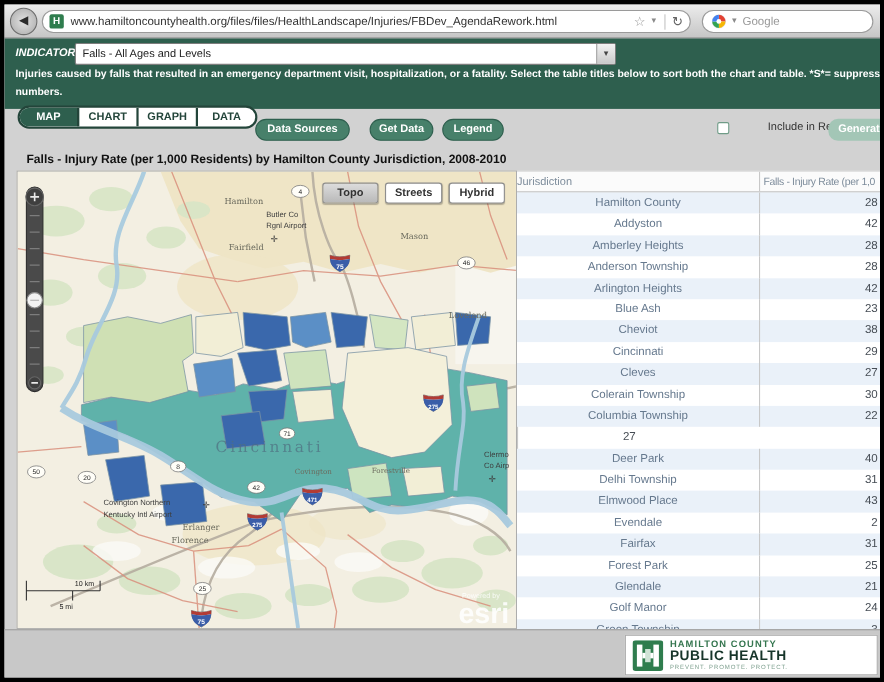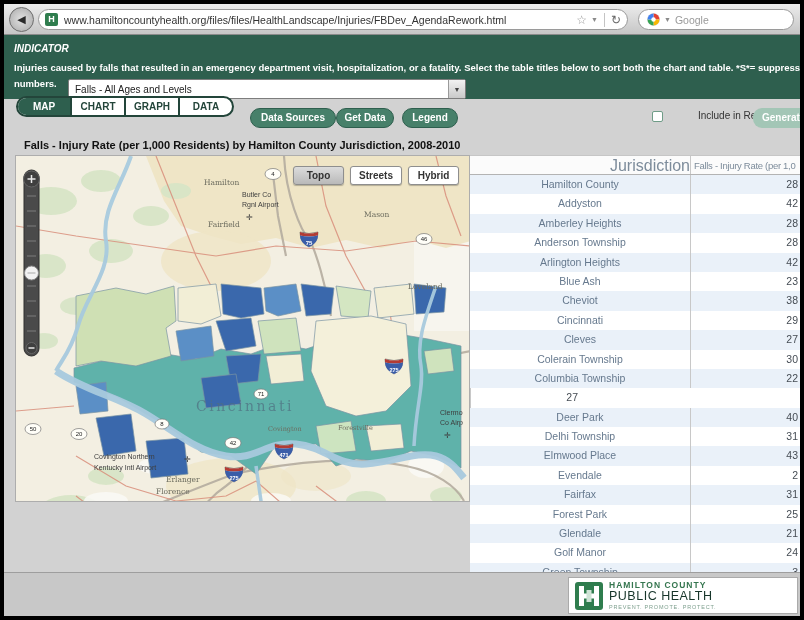--- a/index.html
+++ b/index.html
@@ -21,73 +21,73 @@
   .star-ic{font-size:12px;color:#9a9a9a;}
   .caret-ic{font-size:7px;color:#8a8a8a;}
   .sep{width:1px;height:14px;background:#c4c4c4;margin:0 2px;}
   .reload-ic{font-size:12px;color:#666;}
   .search-field{position:absolute;left:634px;top:5px;width:156px;height:21px;background:#fff;
     border:1px solid #9a9a9a;border-radius:12px;display:flex;align-items:center;padding:0 8px;gap:4px;}
   .search-text{font-size:10.5px;color:#9a9a9a;}
   
   .green-hdr{position:absolute;left:0;top:31px;width:796px;height:64px;background:#2e5f4e;}
   .ind-label{position:absolute;left:10px;top:8px;color:#fff;font-weight:bold;font-size:10px;font-style:italic;}
-  .ind-select{position:absolute;left:64px;top:4px;width:398px;height:20px;background:#fff;
-    border:1px solid #7d7d7d;border-radius:2px;display:flex;align-items:center;margin-top:40px;}
+  .ind-select{position:absolute;left:64px;top:4px;width:492px;height:20px;background:#fff;
+    border:1px solid #7d7d7d;border-radius:2px;display:flex;align-items:center;}
   .ind-select .val{flex:1;font-size:10px;color:#222;padding:0 6px;white-space:nowrap;overflow:hidden;}
   .ind-select .arrow{width:17px;height:100%;border-left:1px solid #9a9a9a;
     background:linear-gradient(#f2f2f2,#c9c9c9);font-size:7px;color:#444;text-align:center;line-height:19px;}
   .desc1{position:absolute;left:10px;top:27px;right:0;color:#fff;font-weight:bold;font-size:9.5px;
     white-space:nowrap;overflow:hidden;}
   .desc2{position:absolute;left:10px;top:43px;color:#fff;font-weight:bold;font-size:9.5px;}
   
   .seg{position:absolute;left:12px;top:92px;width:218px;height:21px;border:2px solid #23453a;
     border-radius:11px;background:#fff;display:flex;overflow:hidden;}
   .seg .tab{flex:1;font-size:10px;font-weight:bold;color:#23453a;text-align:center;line-height:17px;
     border-right:2px solid #23453a;}
   .seg .tab:last-child{border-right:none;}
   .seg .tab.active{background:#2e5f4e;color:#fff;}
   .pill{position:absolute;top:104px;height:20px;border-radius:10px;background:#47806a;
     border:1px solid #2e5f4e;color:#fff;font-weight:bold;font-size:10px;text-align:center;line-height:18px;}
-  .p1{left:246px;width:86px;} .p2{left:332px;width:58px;} .p3{left:398px;width:56px;}
+  .p1{left:228px;width:86px;} .p2{left:332px;width:58px;} .p3{left:398px;width:56px;}
   .chk{position:absolute;left:648px;top:107px;width:11px;height:11px;background:#fff;
     border:1.5px solid #6f9c87;border-radius:2px;}
   .chk-label{position:absolute;left:664px;top:106px;font-size:10px;color:#333;margin-left:30px;}
   .gen-btn{position:absolute;left:749px;top:104px;width:80px;height:20px;border-radius:9px;
     background:#a3c6b6;color:#fff;font-weight:bold;font-size:10px;line-height:20px;padding-left:9px;}
   .page-title{position:absolute;left:20px;top:135px;font-size:11px;font-weight:bold;color:#111;}
   
-  .map-wrap{position:absolute;left:11px;top:151px;width:455px;height:347px;background:#f3efe2;
+  .map-wrap{position:absolute;left:11px;top:151px;width:455px;height:417px;background:#f3efe2;
     border:1px solid #adadad;overflow:hidden;}
   .bm-btn{position:absolute;top:10px;height:19px;background:#fff;border:1px solid #8e8e8e;
     border-radius:3px;font-size:10px;font-weight:bold;color:#333;text-align:center;line-height:17px;
     box-shadow:0 1px 1px rgba(0,0,0,.25);}
   .bm-btn.active{background:linear-gradient(#dcdcdc,#b9b9b9);}
   .bm1{left:277px;width:51px;} .bm2{left:334px;width:52px;} .bm3{left:392px;width:51px;}
   
   .tbl{position:absolute;left:466px;top:151px;width:360px;height:417px;background:#fff;overflow:hidden;
     border-top:1px solid #c6c6c6;}
   .thead{display:flex;height:19px;background:#fbfbfb;border-bottom:1px solid #b3b3b3;}
-  .thead .h-name{width:220px;text-align:right;font-size:16px;color:#7d8c9b;line-height:19px;}
+  .thead .h-name{width:220px;text-align:left;font-size:10px;color:#7d8c9b;line-height:19px;}
   .thead .h-val{width:140px;border-left:1px solid #c8c8c8;font-size:9.5px;color:#7d8c9b;
     line-height:19px;white-space:nowrap;padding-left:3px;letter-spacing:-0.3px;}
   .trow{display:flex;height:19.4px;}
   .trow.alt{background:#eaf1f9;}
   .cell-name{width:220px;text-align:center;font-size:10.5px;color:#66798e;line-height:19.4px;
     white-space:nowrap;overflow:hidden;}
   .cell-val{width:140px;border-left:1px solid #c8c8c8;text-align:right;font-size:10.5px;color:#454c54;
     line-height:19.4px;padding-right:32px;}
   
   .footer{position:absolute;left:0;top:568px;width:796px;height:44px;background:#c8c8c8;
     border-top:1px solid #9e9e9e;}
   .logo-box{position:absolute;left:564px;top:4px;width:230px;height:37px;background:#fff;
     border:1px solid #aaa;display:flex;align-items:center;padding:2px 6px;}
   .logo-txt{margin-left:6px;line-height:1;}
   .org1{font-size:8.5px;font-weight:bold;color:#35764f;letter-spacing:1px;}
-  .org2{font-size:12.5px;font-weight:400;color:#17352a;letter-spacing:.5px;margin-top:1px;}
+  .org2{font-size:12.5px;font-weight:700;color:#17352a;letter-spacing:.5px;margin-top:1px;}
   .org3{font-size:5.5px;color:#7fa08f;letter-spacing:.8px;margin-top:2px;}
 </style>
 </head>
 <body>
 
 <div class="frame">
 
   <div class="browser-bar">
     <div class="back-btn">◀</div>
     <div class="url-field">

